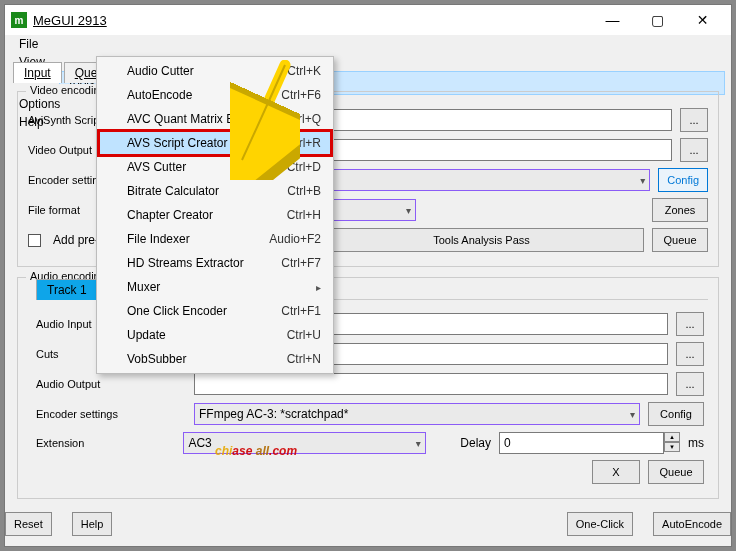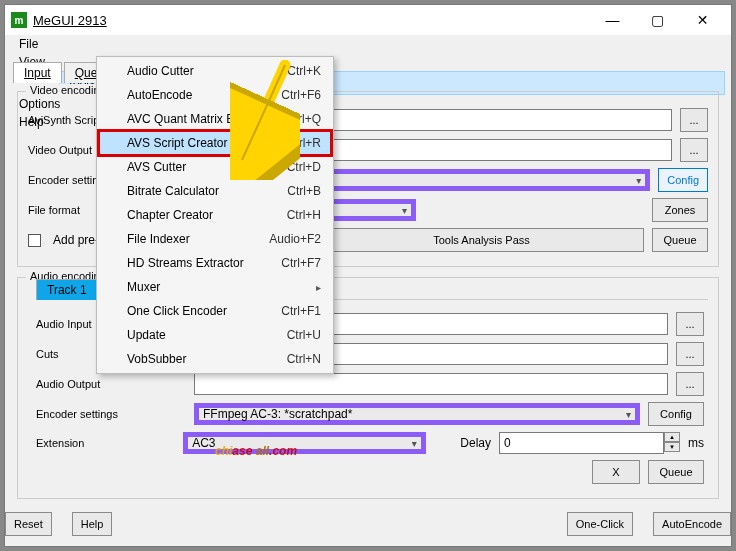--- a/index.html
+++ b/index.html
@@ -15,21 +15,21 @@
   .tabstrip { display: flex; margin: 6px 8px 0 8px; border-bottom: 1px solid #aaa; text-decoration: underline; }
   .tab { padding: 3px 10px; border: 1px solid #aaa; border-bottom: none; background: #fff; margin-right: 2px; position: relative; top: 1px; }
   .tab.inactive { background: #f0f0f0; }
   .content { padding: 4px 12px; }
   .groupbox { border: 1px solid #ccc; margin: 4px 0 10px 0; padding: 10px 10px 8px 10px; position: relative; }
   .grouplabel { position: absolute; top: -8px; left: 8px; background: #f0f0f0; padding: 0 4px; font-size: 11px; }
   .row { display: flex; align-items: center; margin: 6px 0; gap: 8px; }
   .lbl { width: 100px; font-size: 11px; }
   .lbl2 { width: 150px; font-size: 11px; }
   input[type=text] { height: 22px; border: 1px solid #7a7a7a; padding: 2px 4px; background: #fff; }
-  .combo { height: 22px; border: 5px solid #8b5cf6; background: #eaeaea; display: flex; align-items: center; padding: 0 4px; position: relative; }
+  .combo { height: 22px; border: 1px solid #8b5cf6; background: #eaeaea; display: flex; align-items: center; padding: 0 4px; position: relative; }
   .combo::after { content: "▾"; position: absolute; right: 4px; font-size: 10px; color: #555; }
   .btn { height: 24px; border: 1px solid #8a8a8a; background: #e9e9e9; padding: 0 8px; display: inline-flex; align-items: center; justify-content: center; font-size: 11px; }
   .btn.blue { border: 1px solid #0078d7; color: #0078d7; background: #eaf3fb; }
   .dotbtn { width: 28px; justify-content: center; }
   .widebtn { flex: 1; }
   .chk { width: 13px; height: 13px; border: 1px solid #555; display: inline-block; vertical-align: middle; margin-right: 4px; background:#fff; }
   .smalltab { display: inline-block; padding: 3px 10px; border: 1px solid #aaa; border-bottom: none; background: #0ea5e9; margin-left: 8px; position: relative; top: 1px; }
   .hr { border-top: 1px solid #ccc; margin-left: 8px; }
   .footer { position: absolute; bottom: 4px; left: 0; right: 0; display: flex; padding: 6px 0; gap: 20px; }
   .footer .spacer { flex: 1; }

